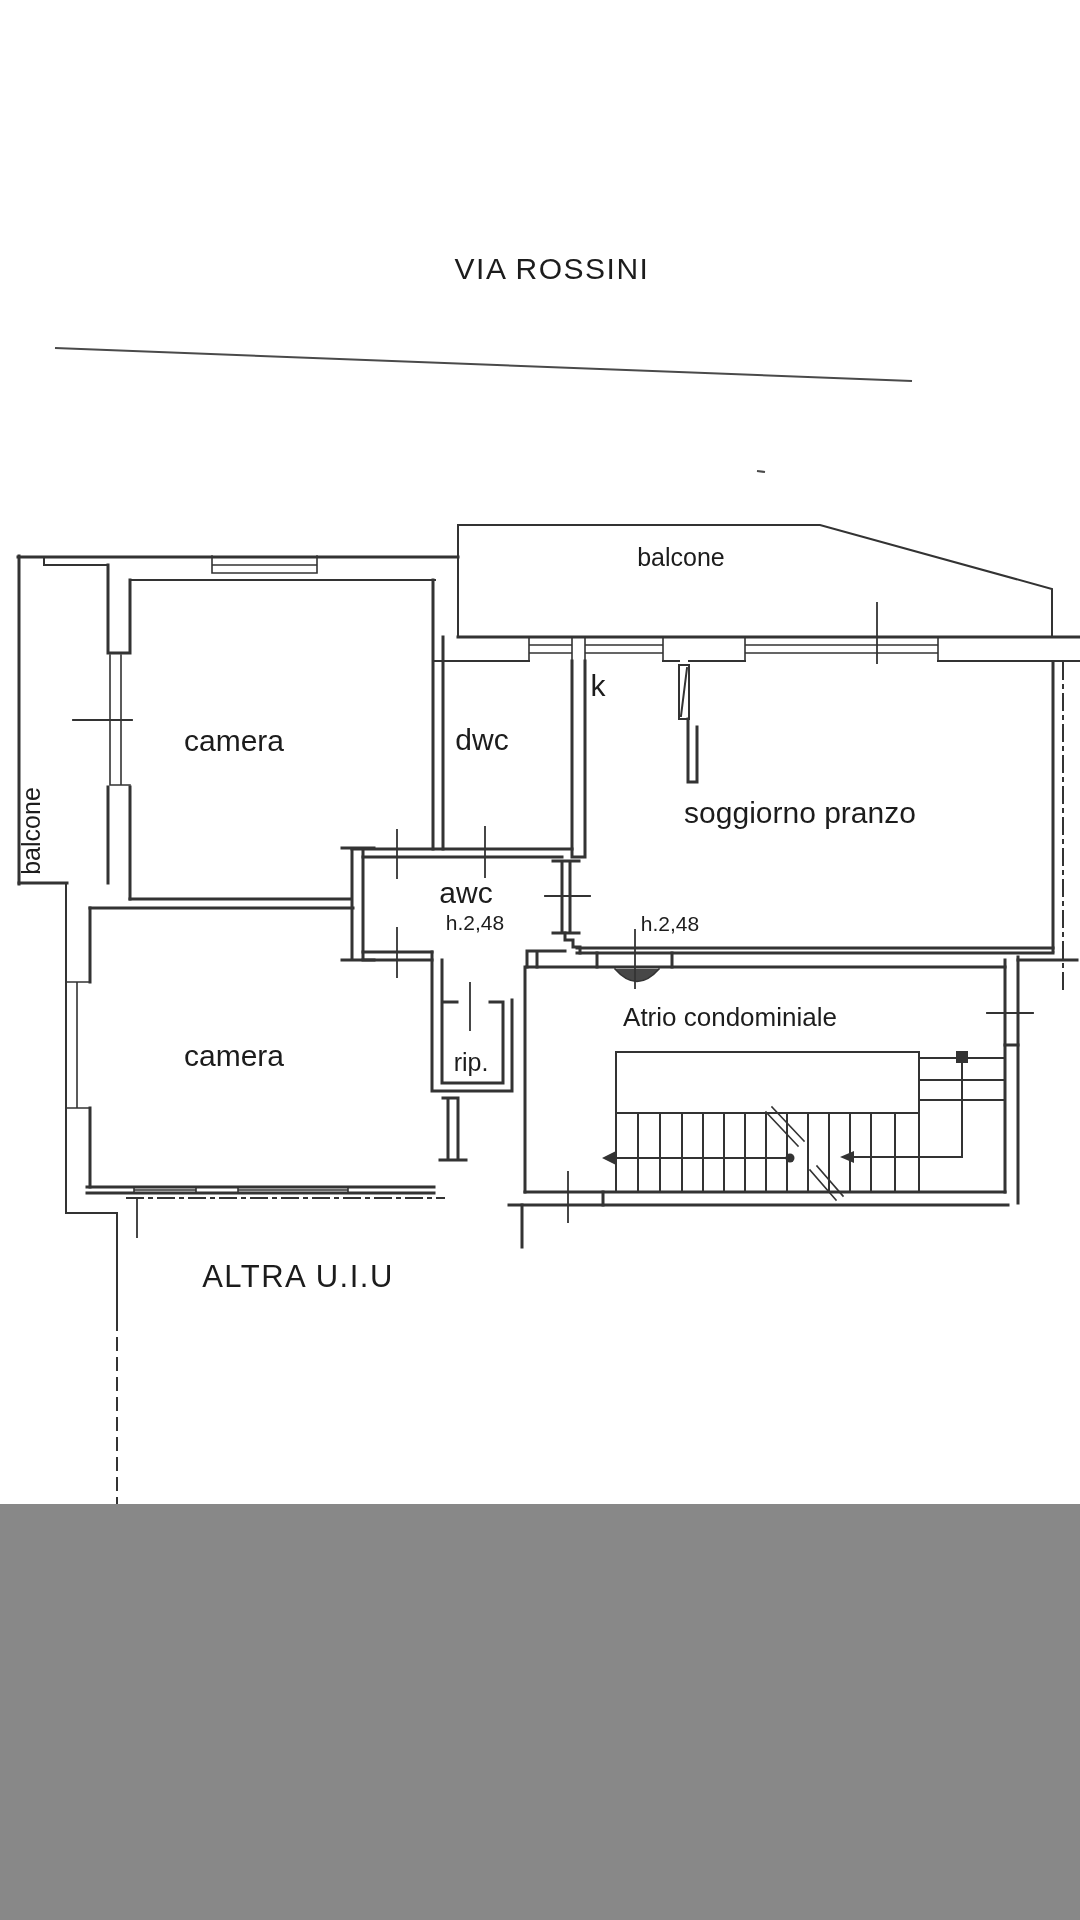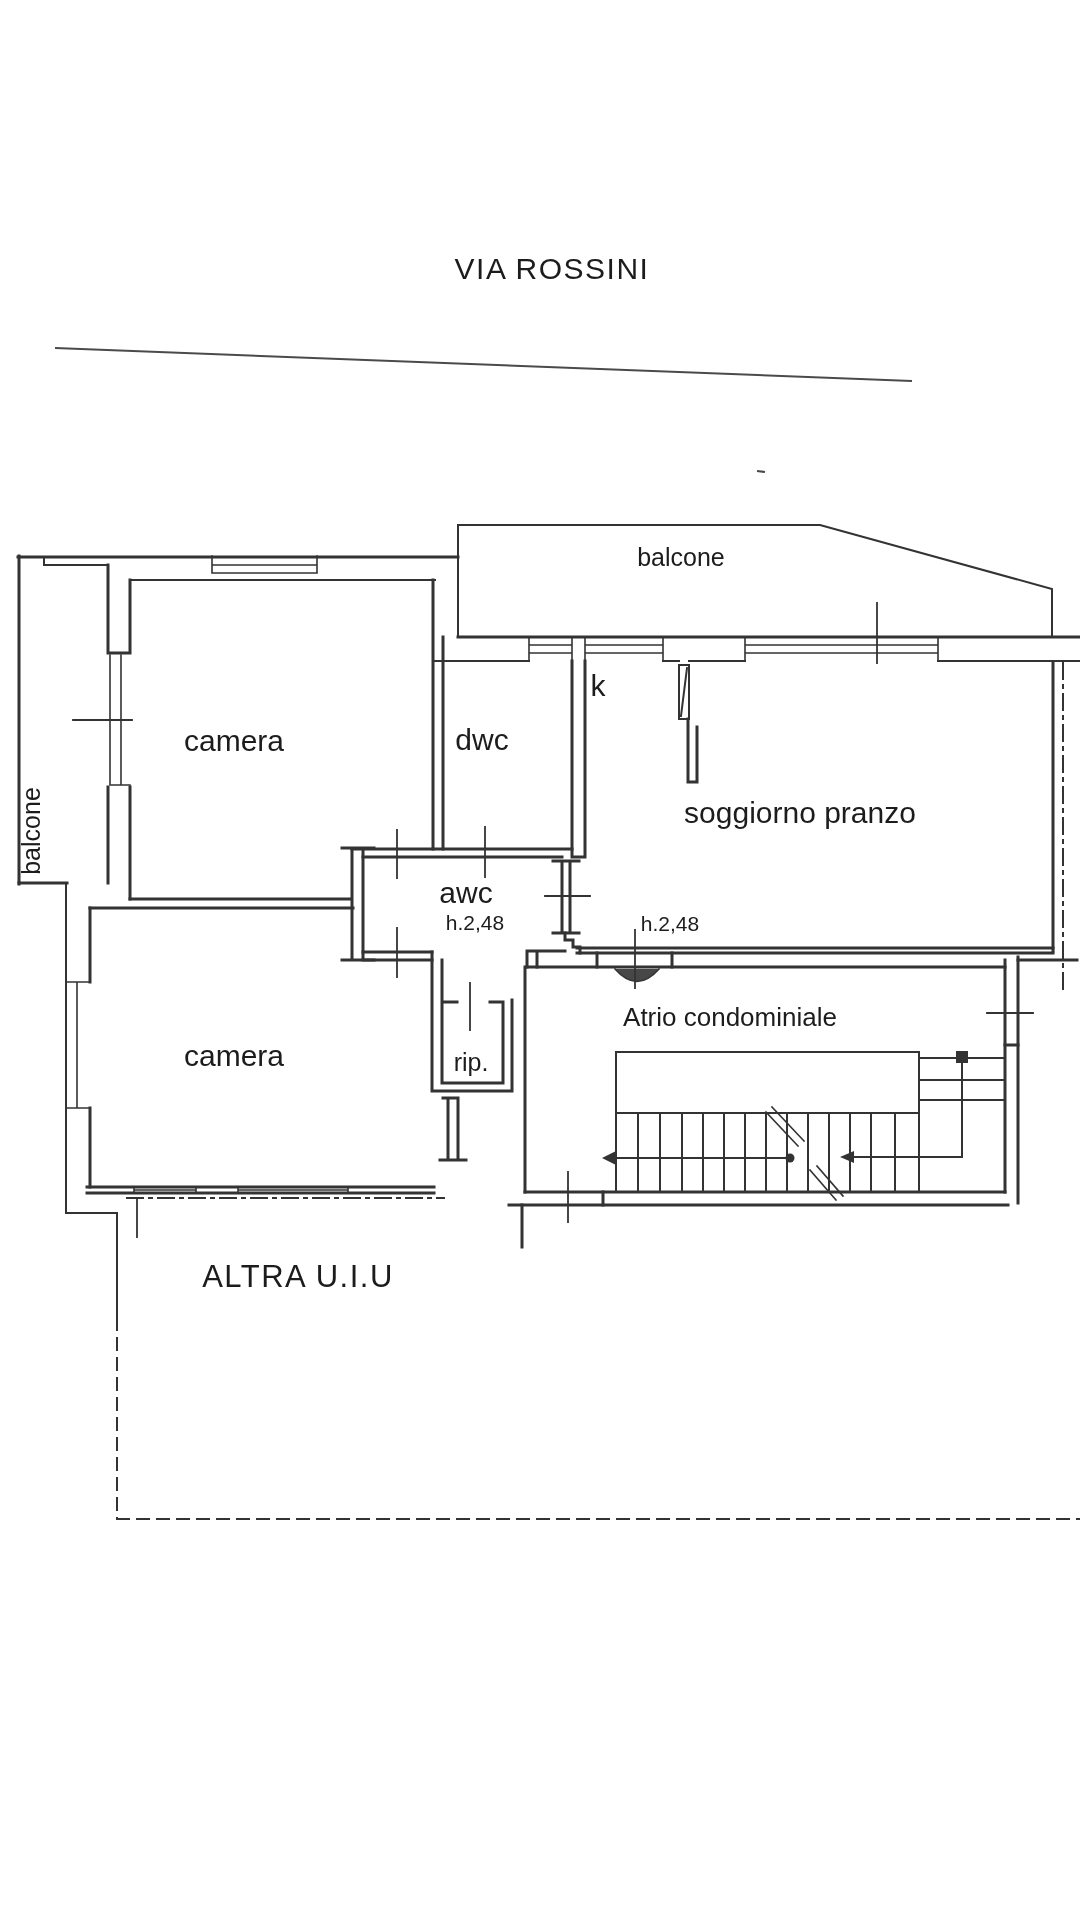--- a/index.html
+++ b/index.html
@@ -1,17 +1,17 @@
 <!DOCTYPE html>
 <html style="--line: #333333; --street: #4a4a4a; --bg: #ffffff; --text: #1c1c1c;"><head>
 <meta charset="utf-8">
 <style>
   :root{ --line:#333333; --street:#4a4a4a; --bg:#ffffff; --text:#1c1c1c; }
   html,body{margin:0;padding:0;background:#888;}
-  #page{width:1080px;height:1920px;background:var(--bg);position:relative;margin:0 auto;
+  #page{width:1080px;height:1504px;background:var(--bg);position:relative;margin:0 auto;
         font-family:"Liberation Sans", sans-serif;}
   svg{display:block}
   .s2{stroke:var(--line);stroke-width:2;fill:none;stroke-linecap:square}
   .s3{stroke:var(--line);stroke-width:3;fill:none;stroke-linecap:square}
   .s16{stroke:var(--line);stroke-width:1.6;fill:none;stroke-linecap:square}
   .s18{stroke:var(--line);stroke-width:1.8;fill:none;stroke-linecap:square}
   .street{stroke:var(--street);stroke-width:2;fill:none}
   .dashed{stroke-dasharray:12 8}
   .dashdot{stroke-dasharray:16 6 3 6}
   .fillel{fill:var(--line);stroke:none}

